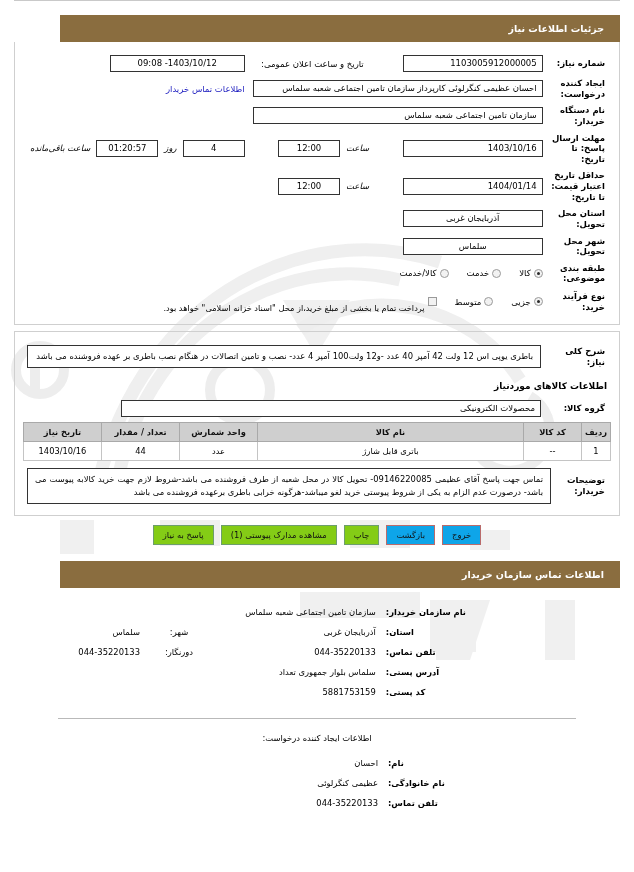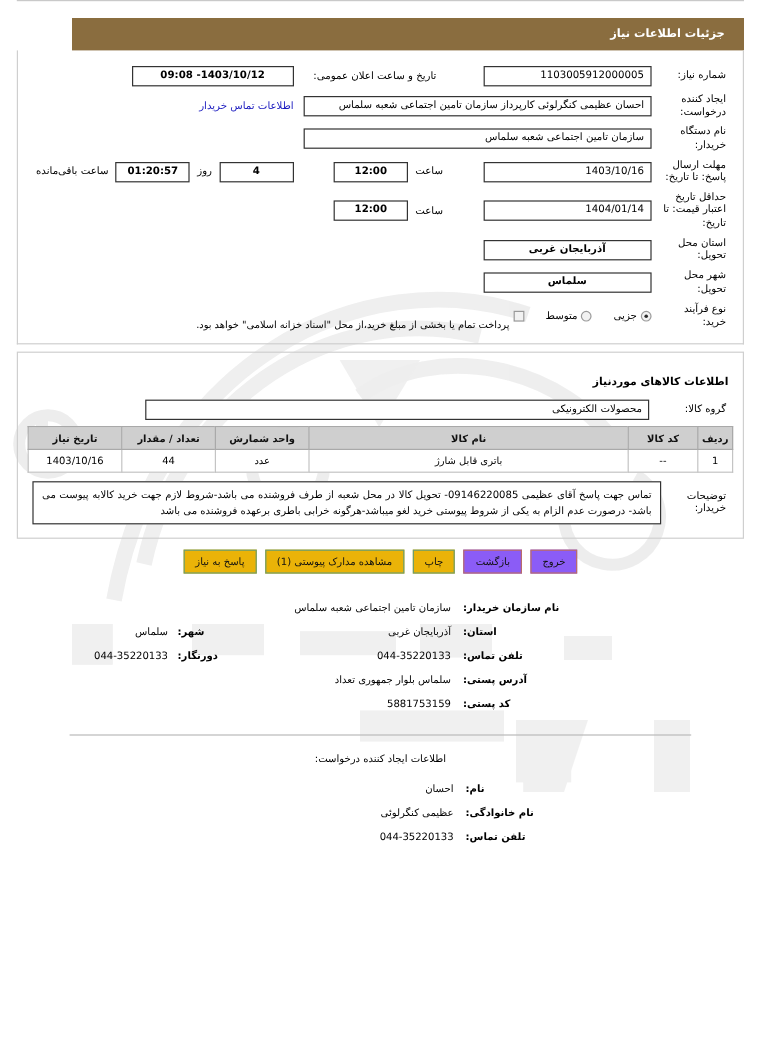--- a/index.html
+++ b/index.html
@@ -60,57 +60,57 @@
     background: rgba(255,255,255,0.0);
     padding: 10px 8px 8px 8px;
   }
 
   
   table.form { width: 100%; border-collapse: collapse; }
   table.form td { padding: 3px 4px; vertical-align: middle; }
 
   .lbl {
     text-align: right;
-    font-weight: normal;
+    font-weight: bold;
     font-size: 8.5px;
     white-space: normal;
     width: 84px;
     padding-right: 6px !important;
     line-height: 1.25;
   }
   .lbl-mid { font-weight: normal; font-size: 8.5px; text-align: center; }
 
   .fieldbox {
     border: 1px solid #333;
     background: #fff;
     height: 17px;
     line-height: 15px;
     padding: 0 5px;
     font-size: 8.5px;
     text-align: right;
     display: block;
     overflow: hidden;
     white-space: nowrap;
   }
-  .fieldbox.center { text-align: center; font-weight: bold; }
+  .fieldbox.center { text-align: center; }
 
   .w-num { width: 140px; }
   .w-wide2 { width: 290px; }
   .w-small { width: 62px; }
   .w-med { width: 135px; }
 
   .link-blue {
     color: #1b1bbf;
     font-size: 8.5px;
     text-decoration: none;
     white-space: nowrap;
     font-weight: normal;
   }
 
-  .tiny-label { font-size: 8.5px; white-space: nowrap; padding: 0 3px; }
+  .tiny-label { font-size: 8.5px; white-space: nowrap; padding: 0 3px; font-style: italic; }
 
   
   .radio-row { display: flex; align-items: center; gap: 4px; justify-content: flex-start; }
   .radio {
     width: 9px; height: 9px; border-radius: 50%;
     border: 1px solid #9a9a9a; background: #f2f2f2;
     display: inline-block; position: relative; flex: none;
   }
   .radio.on::after {
     content: ""; position: absolute; left: 2px; top: 2px;
@@ -163,42 +163,42 @@
     font-size: 8.3px;
   }
 
   
   .btnrow {
     display: flex; justify-content: center; align-items: center;
     gap: 7px; margin: 9px 0 4px 0; direction: rtl;
   }
   .btn {
     border: 1px solid #6d9e6d;
-    background: #eab308;
+    background: #84cc16;
     color: #111;
     font-size: 8.4px;
     padding: 3px 9px;
     line-height: 12px;
     white-space: nowrap;
     cursor: pointer;
     font-family: inherit;
     border-radius: 0;
   }
   .btn.danger {
     border-color: #b96b6b;
-    background: #8b5cf6;
+    background: #0ea5e9;
   }
 
   
   .contact-wrap { margin: 0 14px; padding: 14px 0 0 0; }
   table.contact { width: 100%; border-collapse: collapse; font-size: 8.4px; }
   table.contact td { padding: 5px 4px; vertical-align: middle; }
   .c-lbl { font-weight: bold; text-align: left; white-space: nowrap; width: 88px; padding-left: 6px !important; }
   .c-val { text-align: right; padding-right: 4px !important; white-space: nowrap; }
-  .c-lbl2 { font-weight: bold; text-align: left; white-space: nowrap; width: 70px; }
+  .c-lbl2 { font-weight: normal; text-align: center; white-space: nowrap; width: 70px; }
   .c-val2 { text-align: right; white-space: nowrap; width: 130px; }
   .divider { border-top: 1px solid #b9b9b9; margin: 16px 44px 0 44px; }
   .req-head { font-size: 8.4px; text-align: center; margin: 14px 0 10px 0; }
   .ltrtxt { direction: ltr; unicode-bidi: embed; display: inline-block; }
 </style>
 </head>
 <body>
 
 <div class="watermark">
   <svg class="wm-svg" width="634" height="872" viewBox="0 0 634 872" xmlns="http://www.w3.org/2000/svg">
@@ -312,20 +312,39 @@
         </td>
       </tr>
 
       <tr>
         <td class="lbl">شهر محل تحویل:</td>
         <td colspan="3">
           <span class="fieldbox w-num center">سلماس</span>
         </td>
       </tr>
 
+      <tr>
+        <td class="lbl">طبقه بندی موضوعی:</td>
+        <td colspan="3">
+          <div class="radio-row">
+            <label class="rad-item">
+              <span class="radio on"></span>
+              <span class="t">کالا</span>
+            </label>
+            <label class="rad-item">
+              <span class="radio"></span>
+              <span class="t">خدمت</span>
+            </label>
+            <label class="rad-item">
+              <span class="radio"></span>
+              <span class="t">کالا/خدمت</span>
+            </label>
+          </div>
+        </td>
+      </tr>
 
       <tr>
         <td class="lbl">نوع فرآیند خرید:</td>
         <td colspan="3">
           <div class="radio-row">
             <label class="rad-item">
               <span class="radio on"></span>
               <span class="t">جزیی</span>
             </label>
             <label class="rad-item">
@@ -337,20 +356,30 @@
               <span class="note-txt">پرداخت تمام یا بخشی از مبلغ خرید،از محل "اسناد خزانه اسلامی" خواهد بود.</span>
             </label>
           </div>
         </td>
       </tr>
     </tbody>
       </table>
   </div>
 
   <div class="panel" style="border-top:1px solid #cfcfcf;margin-top:6px;">
+    <table class="form">
+      <tbody>
+          <tr>
+        <td class="lbl" style="width:66px;">شرح کلی نیاز:</td>
+        <td>
+          <div class="descbox">باطری یوپی اس 12 ولت 42 آمپر 40 عدد -و12 ولت100 آمپر 4 عدد- نصب و تامین اتصالات در هنگام نصب باطری بر عهده فروشنده می باشد</div>
+        </td>
+      </tr>
+    </tbody>
+      </table>
 
     <div class="sub-head">اطلاعات کالاهای موردنیاز</div>
 
     <table class="form">
       <tbody>
           <tr>
         <td class="lbl" style="width:66px;">گروه کالا:</td>
         <td>
           <span class="fieldbox" style="width:420px;">محصولات الکترونیکی</span>
         </td>
@@ -394,20 +423,23 @@
   </div>
 
   <div class="btnrow">
     <button class="btn danger">خروج</button>
     <button class="btn danger">بازگشت</button>
     <button class="btn">چاپ</button>
     <button class="btn">مشاهده مدارک پیوستی (1)</button>
     <button class="btn">پاسخ به نیاز</button>
   </div>
 
+  <div class="section-bar" style="margin-top:16px;">
+    <span>اطلاعات تماس سازمان خریدار</span>
+  </div>
 
   <div class="contact-wrap">
     <table class="contact">
       <tbody>
           <tr>
         <td style="width:150px;"></td>
         <td class="c-lbl">نام سازمان خریدار:</td>
         <td class="c-val">سازمان تامین اجتماعی شعبه سلماس</td>
         <td class="c-lbl2"></td>
         <td class="c-val2"></td>

